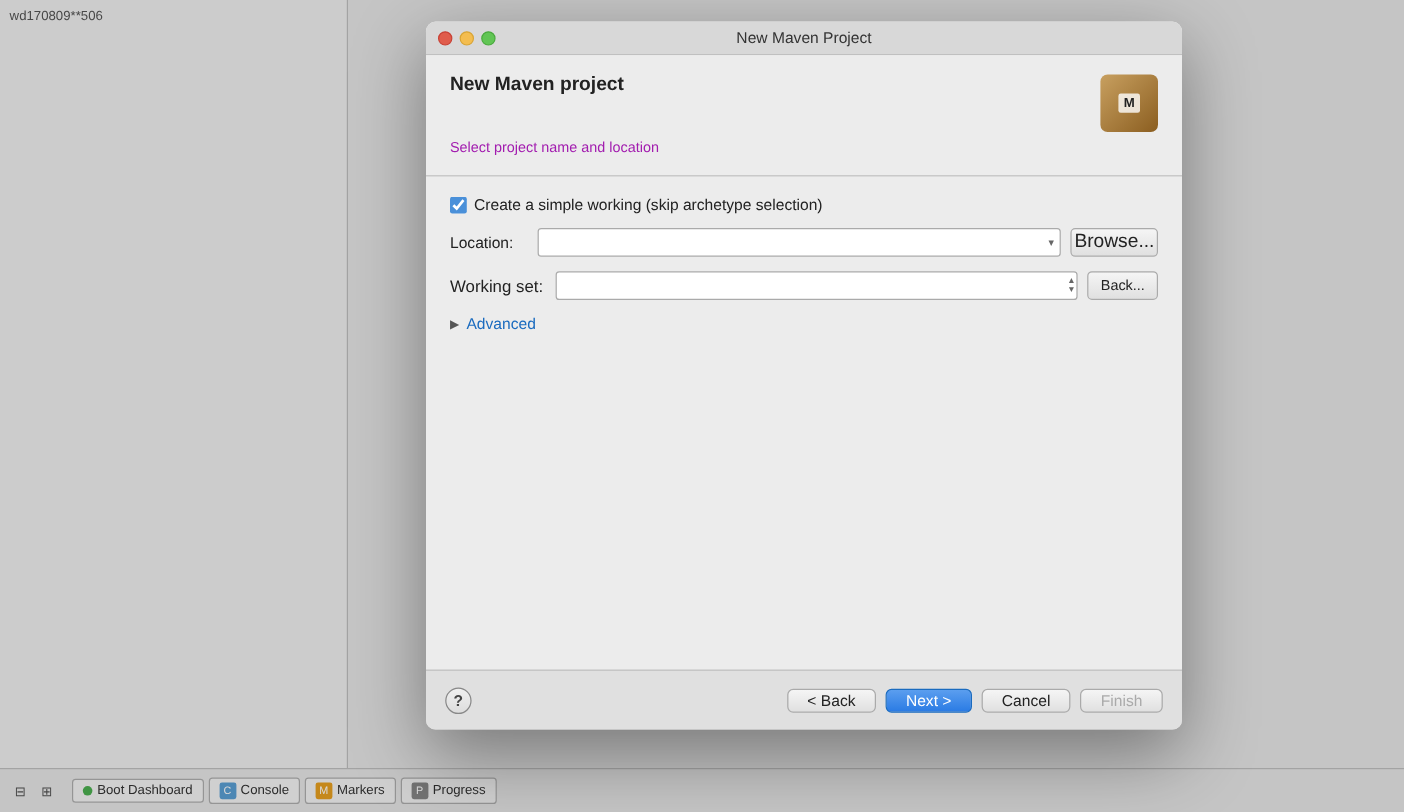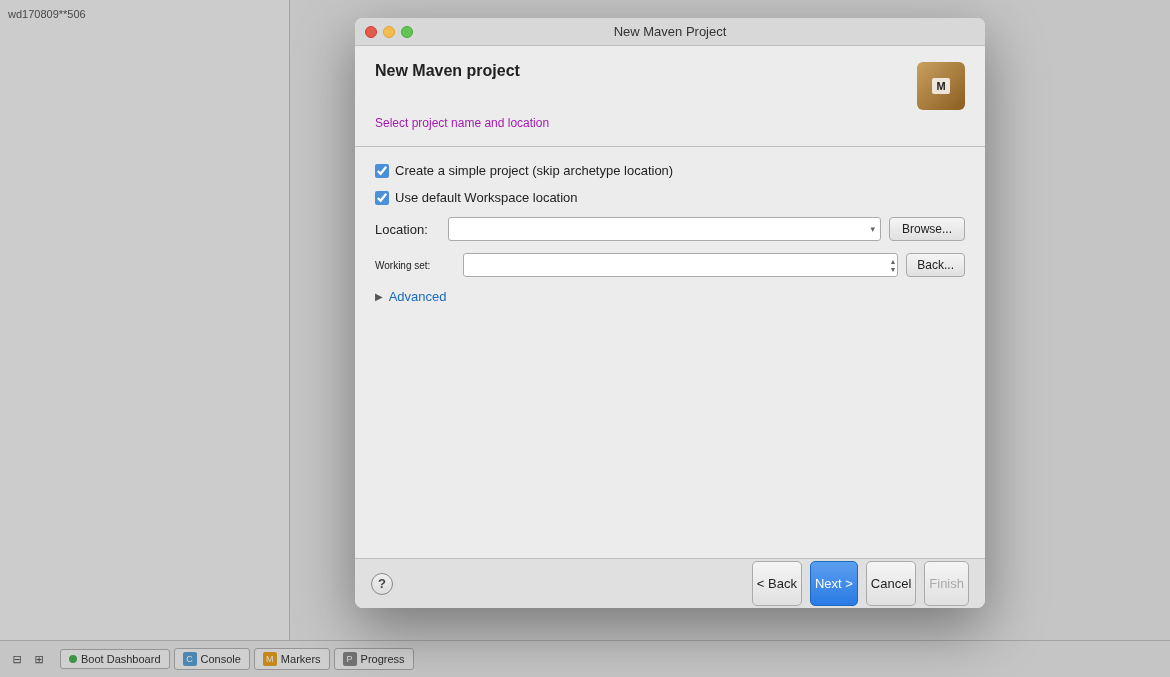--- a/index.html
+++ b/index.html
@@ -304,39 +304,39 @@
       right: 6px;
       top: 50%;
       transform: translateY(-50%);
       font-size: 9px;
       color: #666;
       pointer-events: none;
     }
 
     .browse-btn {
       height: 24px;
-      padding: 0 12px;
+      padding: 0 2px;
       background: linear-gradient(to bottom, #f5f5f5, #e0e0e0);
       border: 1px solid #aaa;
       border-radius: 4px;
-      font-size: 12px;
+      font-size: 16px;
       color: #222;
       cursor: pointer;
       white-space: nowrap;
     }
 
     
     .working-set-row {
       display: flex;
       align-items: center;
       gap: 8px;
     }
 
     .working-set-label {
-      font-size: 10px;
+      font-size: 14px;
       color: #222;
       min-width: 80px;
     }
 
     .working-set-input-wrapper {
       flex: 1;
       position: relative;
     }
 
     .working-set-input {
@@ -429,22 +429,22 @@
       font-weight: bold;
     }
 
     .footer-right {
       display: flex;
       align-items: center;
       gap: 8px;
     }
 
     .footer-btn {
-      height: 45px;
-      padding: 0 4px;
+      height: 20px;
+      padding: 0 16px;
       border: 1px solid #aaa;
       border-radius: 5px;
       font-size: 13px;
       cursor: pointer;
       background: linear-gradient(to bottom, #f5f5f5, #e0e0e0);
       color: #222;
     }
 
     .footer-btn.active {
       background: linear-gradient(to bottom, #5b9eef, #2a7be4);
@@ -520,27 +520,23 @@
           <span class="maven-icon-inner">M</span>
         </div>
       </div>
 
       <div class="dialog-separator"></div>
 
       <div class="form-body">
 
         <div class="checkbox-row">
           <input type="checkbox" class="checkbox-input" checked="" style="">
-          <label class="checkbox-label">Create a simple project (skip archetype location)</label>
+          <label class="checkbox-label">Create a simple working (skip archetype selection)</label>
         </div>
 
-        <div class="checkbox-row">
-          <input type="checkbox" class="checkbox-input" checked="" style="">
-          <label class="checkbox-label">Use default Workspace location</label>
-        </div>
 
         <div class="location-row">
           <span class="location-label">Location:</span>
           <div class="location-input-wrapper">
             <input type="text" class="location-input" style="">
             <span class="location-dropdown-arrow">▾</span>
           </div>
           <button class="browse-btn">Browse...</button>
         </div>
 

